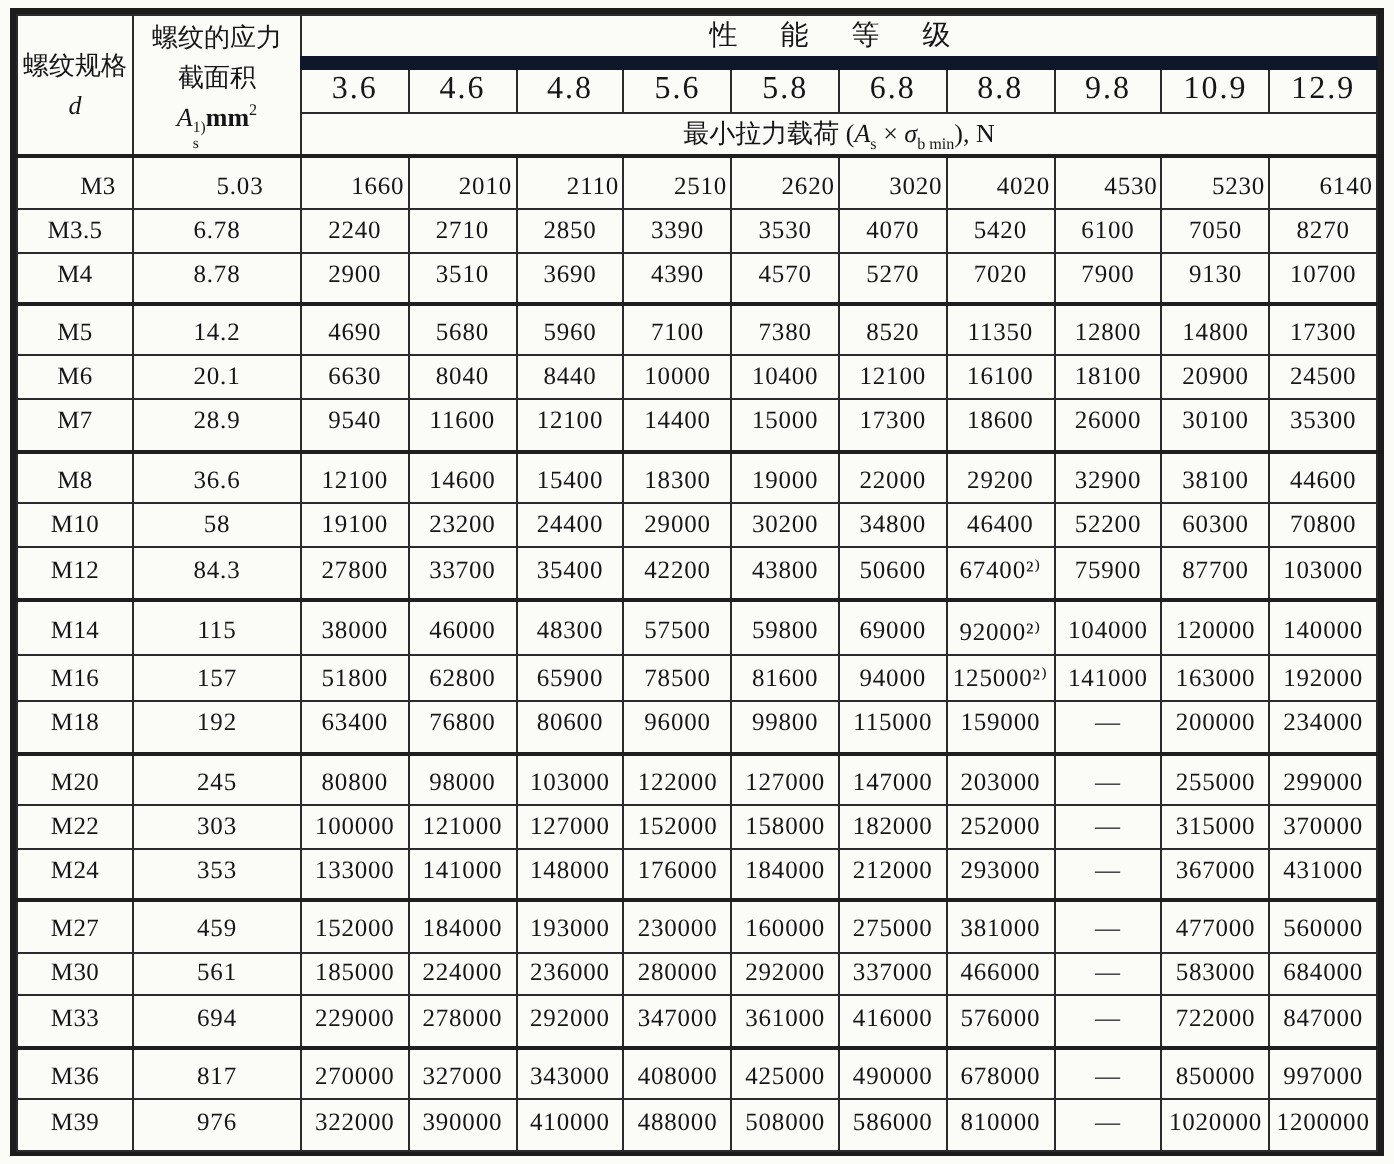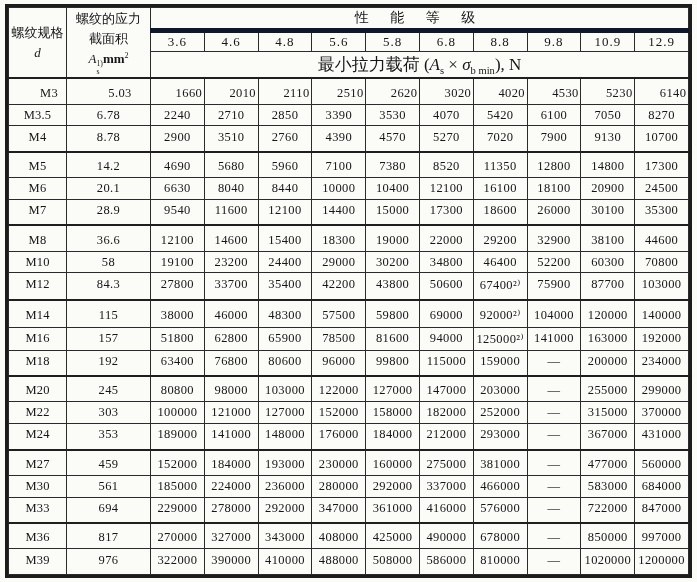--- a/index.html
+++ b/index.html
@@ -18,23 +18,23 @@
     border-collapse:collapse;table-layout:fixed;
     font-family:"Liberation Serif","DejaVu Serif",serif;
   }
   th,td{
     border:1px solid #2b2b2b;
     text-align:center;vertical-align:middle;
     font-weight:normal;padding:1px 1px;
     overflow:hidden;white-space:nowrap;
   }
   thead th{font-size:13px;}
-  .perf-title{letter-spacing:9px;font-size:14px;border-bottom:5px solid #0f172a;margin-top:48px;}
-  .grade-th{font-size:13px;letter-spacing:1px;}
-  .minload-th{font-size:17px;}
+  .perf-title{letter-spacing:9px;font-size:14px;border-bottom:7px solid #0f172a;margin-top:48px;}
+  .grade-th{font-size:16px;letter-spacing:1px;}
+  .minload-th{font-size:13px;}
   .rowspan-th{font-size:13px;line-height:1.55;}
   tbody td{font-size:12.5px;letter-spacing:0.4px;}
   tbody td.size-cell{letter-spacing:0.2px;}
   
   tbody tr:first-child td{border-top:2px solid #1f1f1f;padding-left:24px;}
   
   tr.g-end td{border-bottom:2px solid #1f1f1f;}
   tr.g-first td{padding-top:4px;}
   tr.g-last td{padding-bottom:4px;}
   i{font-style:italic;}
@@ -126,21 +126,21 @@
             <td>5420</td>
             <td>6100</td>
             <td>7050</td>
             <td>8270</td>
           </tr>
           <tr class="g-last g-end">
             <td class="size-cell">M4</td>
             <td>8.78</td>
             <td>2900</td>
             <td>3510</td>
-            <td>2760</td>
+            <td>3690</td>
             <td>4390</td>
             <td>4570</td>
             <td>5270</td>
             <td>7020</td>
             <td>7900</td>
             <td>9130</td>
             <td>10700</td>
           </tr>
           <tr class="g-first">
             <td class="size-cell">M5</td>
@@ -292,21 +292,21 @@
             <td>158000</td>
             <td>182000</td>
             <td>252000</td>
             <td>—</td>
             <td>315000</td>
             <td>370000</td>
           </tr>
           <tr class="g-last g-end">
             <td class="size-cell">M24</td>
             <td>353</td>
-            <td>189000</td>
+            <td>133000</td>
             <td>141000</td>
             <td>148000</td>
             <td>176000</td>
             <td>184000</td>
             <td>212000</td>
             <td>293000</td>
             <td>—</td>
             <td>367000</td>
             <td>431000</td>
           </tr>

